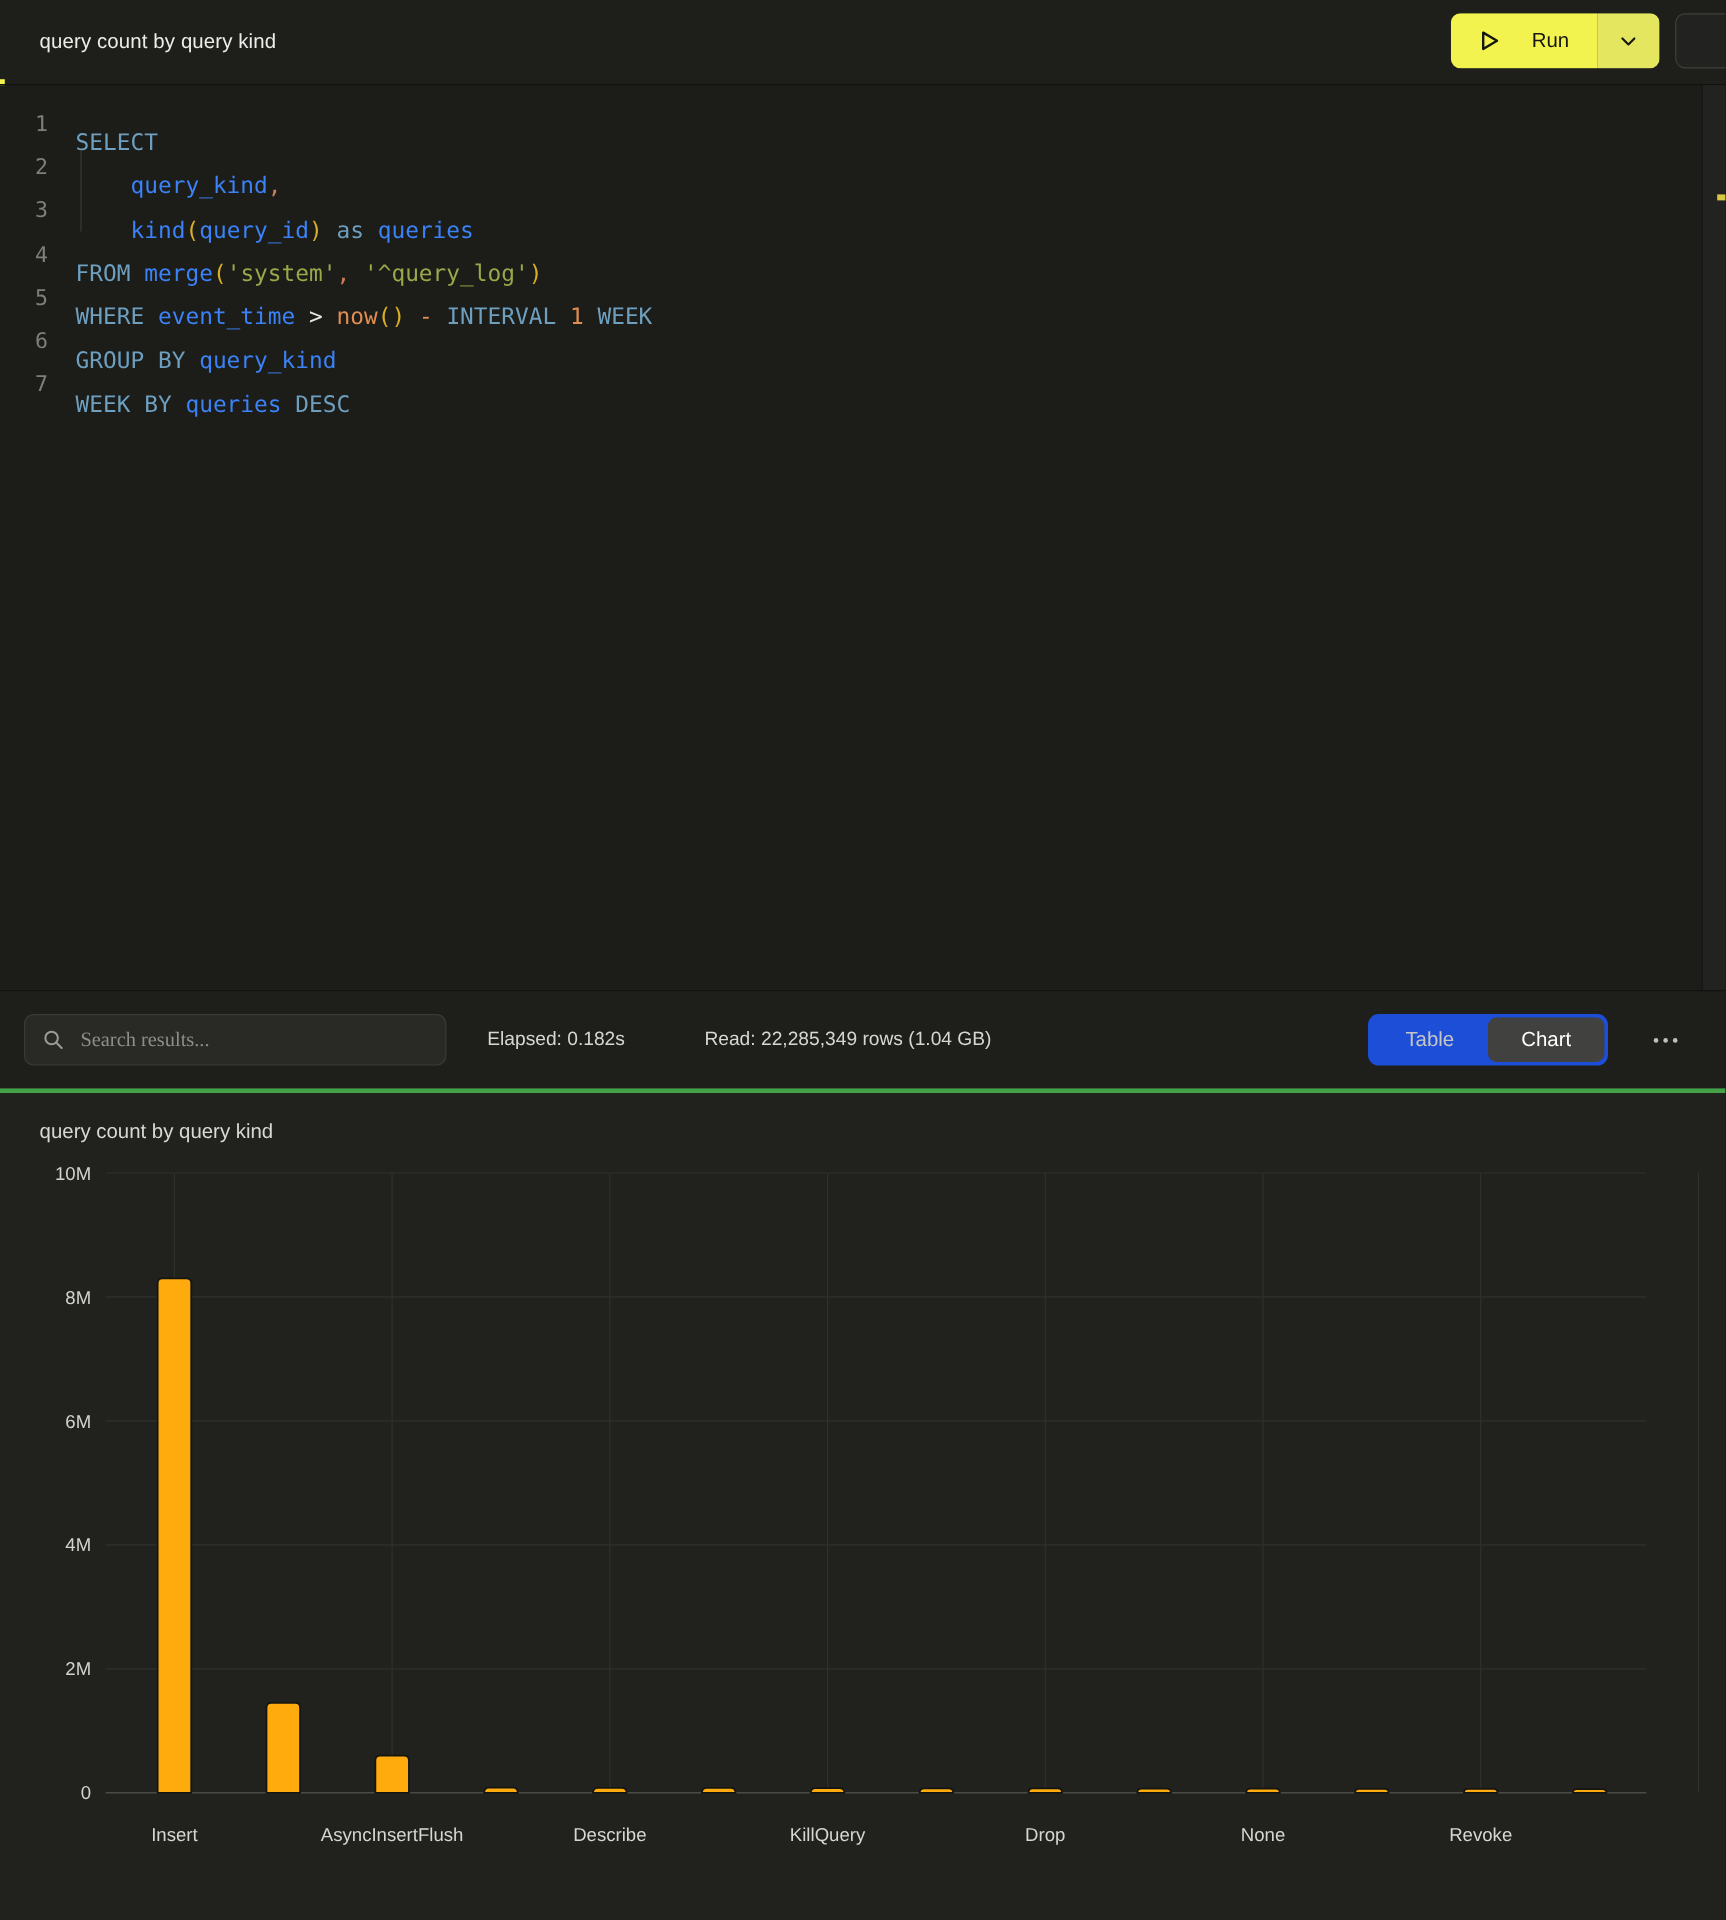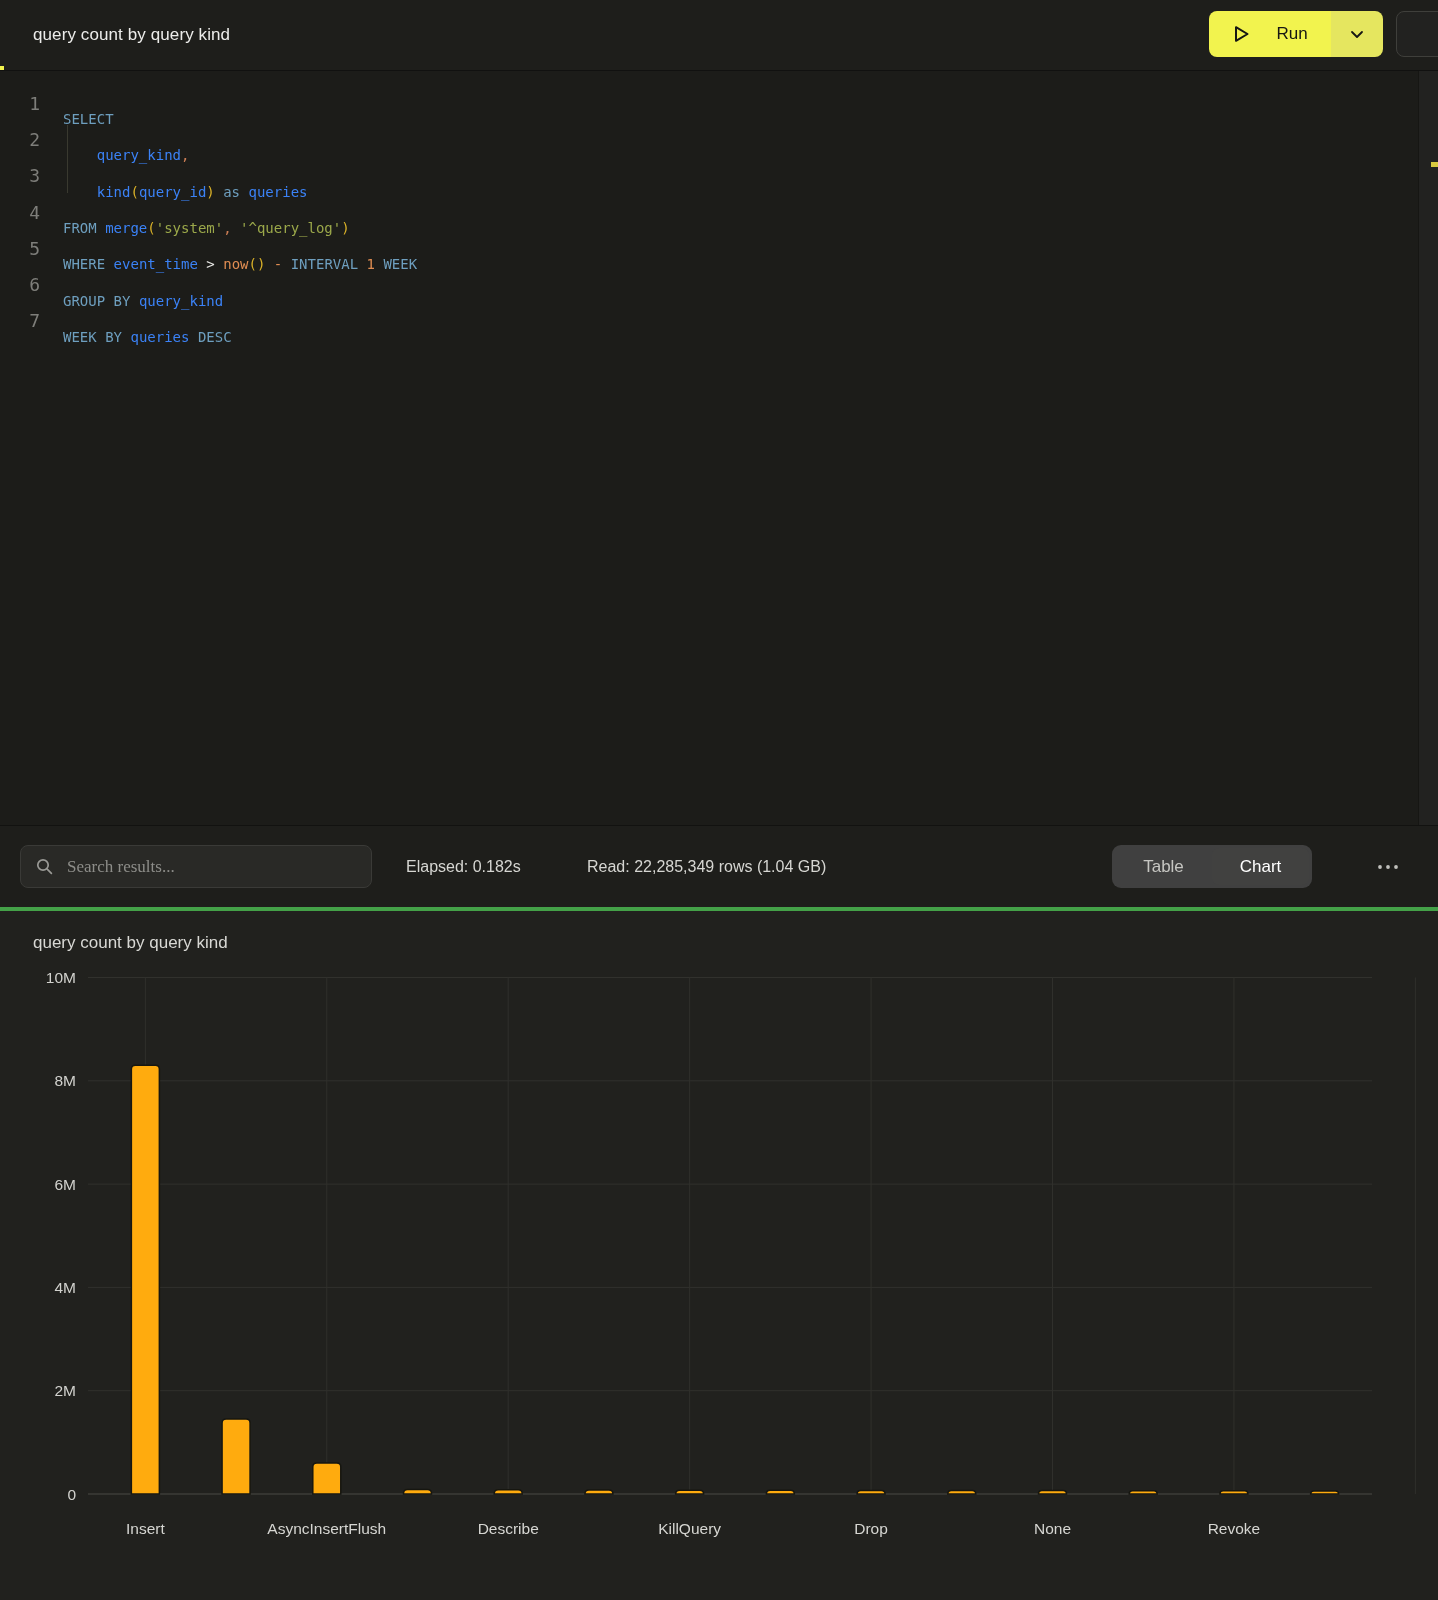--- a/index.html
+++ b/index.html
@@ -22,37 +22,37 @@
              display:flex;align-items:center;justify-content:center;cursor:pointer;}
   .header-divider{position:absolute;left:0;top:70px;width:1438px;height:1px;background:#111110;}
   .tab-dash{position:absolute;left:0;top:66px;width:4px;height:6px;background:var(--yellow,#F2F34E);}
 
   
   .editor{position:absolute;left:0;top:71px;width:1438px;height:754px;background:#1C1C19;
           font-family:"DejaVu Sans Mono",monospace;}
   .code-lines{position:absolute;left:0;top:14px;right:20px;}
   .code-line{display:flex;height:36.3px;align-items:center;}
   .ln{width:40px;text-align:right;color:#7E7E7A;font-size:18px;flex:none;}
-  .code{margin-left:23px;font-size:14px;white-space:pre;margin-top:32px;}
+  .code{margin-left:23px;font-size:19px;white-space:pre;margin-top:32px;}
   .indent-guide{position:absolute;left:67px;top:54px;width:1px;height:68px;background:#39392F;}
   .gutter{position:absolute;right:0;top:0;width:19px;height:754px;background:#222220;border-left:1px solid #161613;}
   .ruler-marker{position:absolute;right:0;top:91px;width:7px;height:5px;background:var(--marker,#D9C93F);}
 
   
   .toolbar{position:absolute;left:0;top:825px;width:1438px;height:82px;background:#1E1E1B;border-top:1px solid #121210;}
   .search-box{position:absolute;left:20px;top:19px;width:352px;height:43px;background:#292926;
               border:1px solid #3A3A37;border-radius:8px;box-sizing:border-box;display:flex;align-items:center;}
   .search-box input{background:transparent;border:none;outline:none;color:#CFCFCB;font-size:17px;
                     font-family:Liberation Serif, serif;width:280px;margin-left:12px;}
   .search-box input::placeholder{color:#8D8D89;}
   .search-icon-wrap{margin-left:15px;display:flex;}
   .stat{position:absolute;top:0;height:82px;display:flex;align-items:center;font-size:16px;color:#D6D6D2;}
   .stat.elapsed{left:406px;}
   .stat.read{left:587px;}
-  .view-toggle{position:absolute;left:1112px;top:19px;width:200px;height:43px;background:#404040;
+  .view-toggle{position:absolute;left:1140px;top:19px;width:200px;height:43px;background:#1d4ed8;
                border-radius:9px;box-sizing:border-box;padding:3px;display:flex;text-align:center;}
   .view-tab{flex:1;display:flex;align-items:center;justify-content:center;font-size:17px;color:#C6C6C2;
             border-radius:7px;cursor:pointer;}
   .view-tab.active{background:#414140;color:#FFFFFF;}
   .more-btn{position:absolute;left:1366px;top:19px;width:44px;height:43px;display:flex;align-items:center;
             justify-content:center;cursor:pointer;}
 
   .green-divider{position:absolute;left:0;top:907px;width:1438px;height:4px;background:var(--green,#44A148);}
 
   

